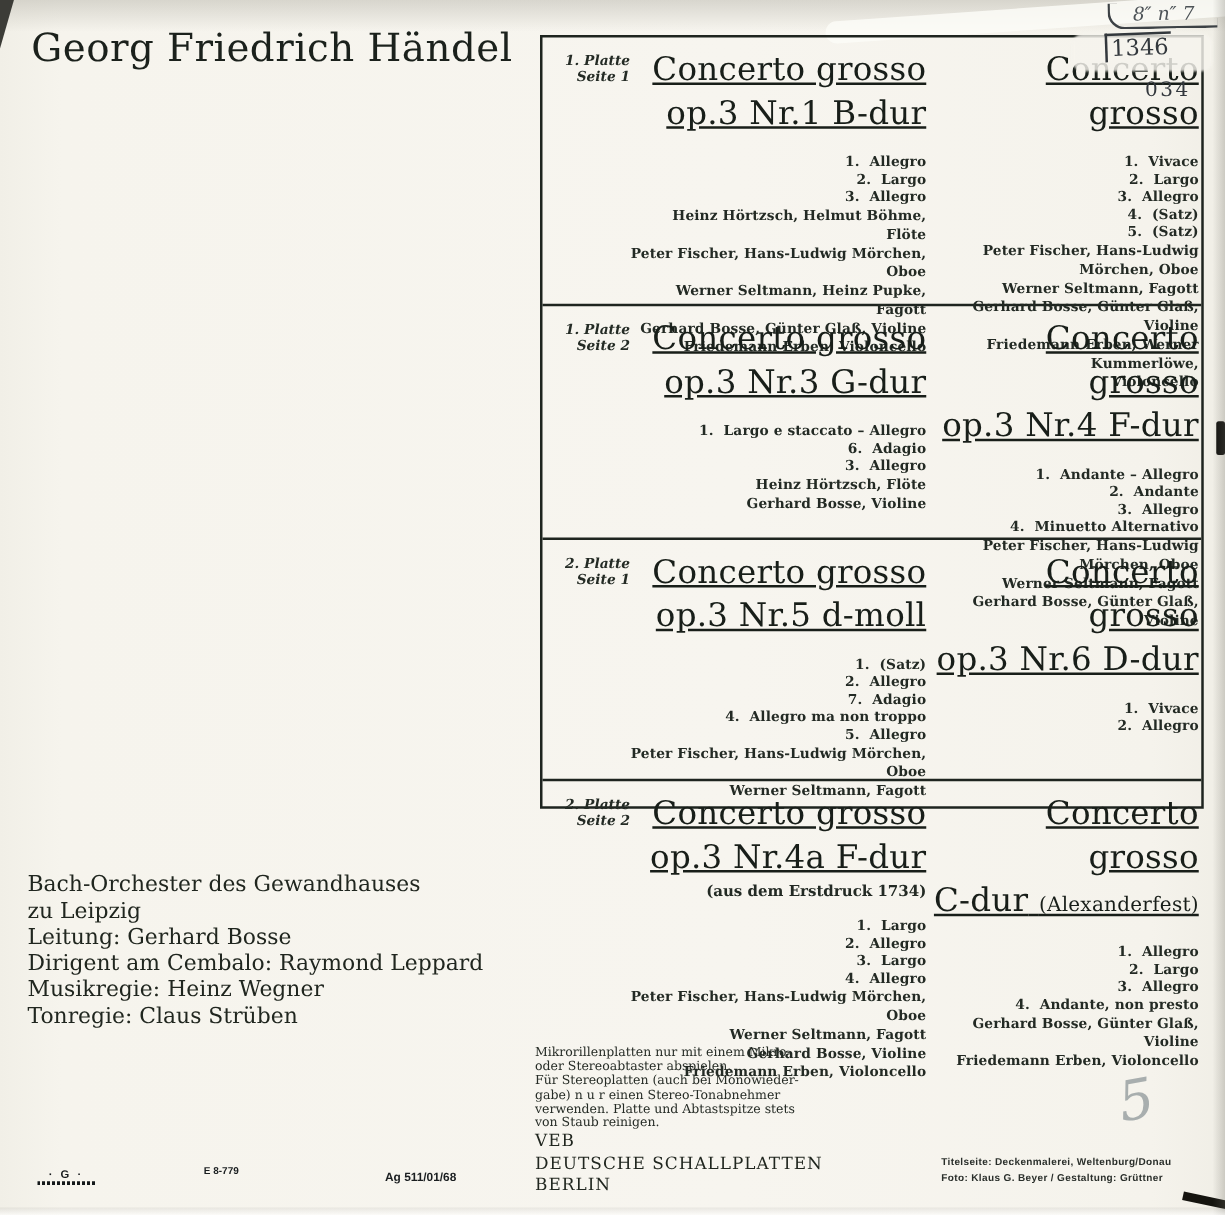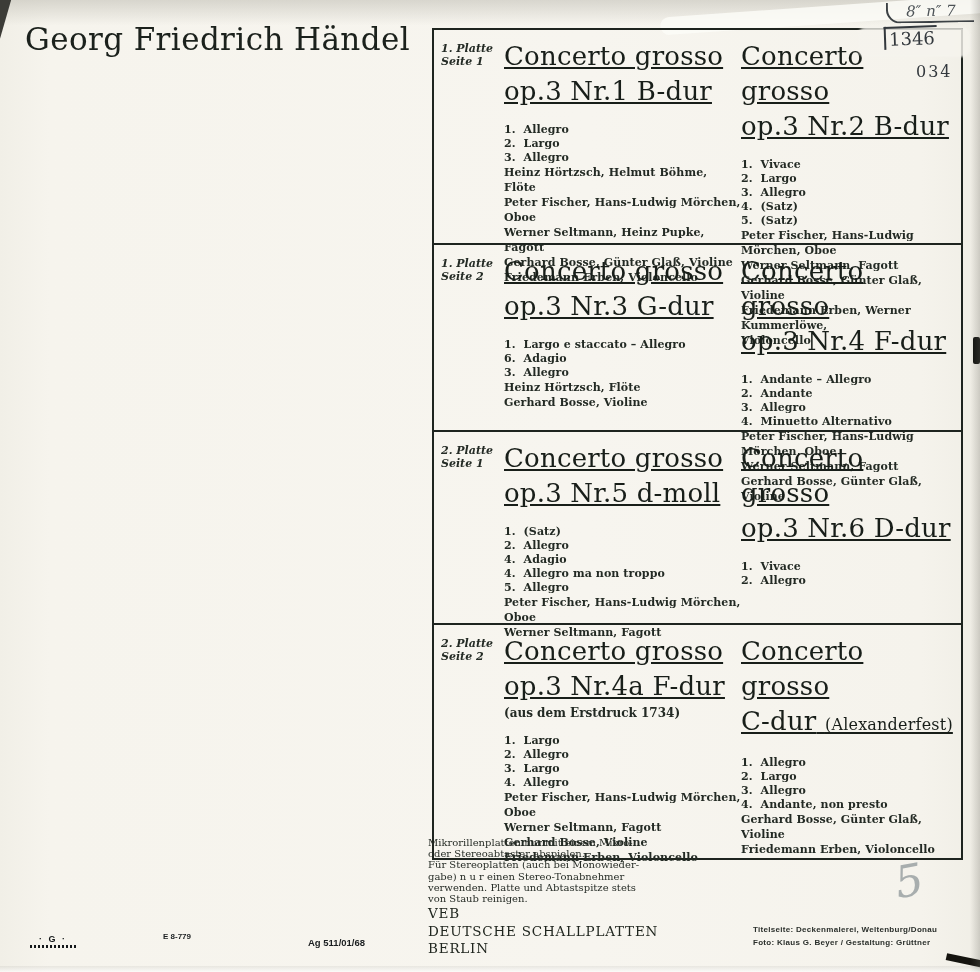--- a/index.html
+++ b/index.html
@@ -18,21 +18,21 @@
   .art-right1{position:absolute;left:973px;top:337px;width:7px;height:27px;background:#10100d;border-radius:2px;}
   .art-right2{position:absolute;left:946px;top:957px;width:38px;height:7px;background:#15140f;transform:rotate(12deg);}
   .art-rightshade{position:absolute;left:970px;top:0;width:10px;height:972px;
     background:linear-gradient(to right,rgba(110,108,100,0),rgba(110,108,100,.28));}
   .art-bottomline{position:absolute;left:0;top:966px;width:980px;height:6px;
     background:linear-gradient(to bottom,rgba(0,0,0,.06),rgba(255,255,255,.6));}
   
   .composer-block{position:absolute;left:25px;top:20px;font-size:31px;line-height:38px;
     letter-spacing:.4px;color:#1b211c;}
   
-  .panels-box{position:absolute;left:432px;top:28px;width:531px;height:832px;border:2px solid #1e241f;}
+  .panels-box{position:absolute;left:432px;top:28px;width:531px;height:619px;border:2px solid #1e241f;text-align:right;}
   .panel{display:flex;padding:9px 0 0 7px;}
   .panel + .panel{border-top:2px solid #1e241f;}
   .p1{height:213px;} .p2{height:187px;} .p3{height:193px;} .p4{height:207px;}
   .plabel{width:63px;font-style:italic;font-weight:700;font-size:11px;line-height:13px;color:#242b25;padding-top:3px;}
   .col-l{width:237px;} .col-r{width:218px;}
   .ctitle{font-size:26px;line-height:35px;letter-spacing:.2px;color:#181e19;text-decoration:underline;}
   .t2small{font-size:16px;}
   .psub{font-size:12px;font-weight:700;margin-top:2px;}
   .movements{margin-top:14px;}
   .movements div{font-size:11px;font-weight:700;line-height:14px;white-space:pre-wrap;letter-spacing:.1px;}
@@ -99,21 +99,20 @@
             <div>Heinz Hörtzsch, Helmut Böhme, Flöte</div>
             <div>Peter Fischer, Hans-Ludwig Mörchen, Oboe</div>
             <div>Werner Seltmann, Heinz Pupke, Fagott</div>
             <div>Gerhard Bosse, Günter Glaß, Violine</div>
             <div>Friedemann Erben, Violoncello</div>
           </div>
       </div>
       <div class="col-r">
         <div class="ctitle">
           <div>Concerto grosso</div>
-          <div>op.3 Nr.2 B-dur</div>
         </div>
         <div class="movements">
             <div>1.  Vivace</div>
             <div>2.  Largo</div>
             <div>3.  Allegro</div>
             <div>4.  (Satz)</div>
             <div>5.  (Satz)</div>
           </div>
         <div class="performers">
             <div>Peter Fischer, Hans-Ludwig Mörchen, Oboe</div>
@@ -170,21 +169,21 @@
         <div>Seite 1</div>
       </div>
       <div class="col-l">
         <div class="ctitle">
           <div>Concerto grosso</div>
           <div>op.3 Nr.5 d-moll</div>
         </div>
         <div class="movements">
             <div>1.  (Satz)</div>
             <div>2.  Allegro</div>
-            <div>4.  Adagio</div>
+            <div>7.  Adagio</div>
             <div>4.  Allegro ma non troppo</div>
             <div>5.  Allegro</div>
           </div>
         <div class="performers">
             <div>Peter Fischer, Hans-Ludwig Mörchen, Oboe</div>
             <div>Werner Seltmann, Fagott</div>
           </div>
       </div>
       <div class="col-r">
         <div class="ctitle">
@@ -241,20 +240,28 @@
       </div>
     </div>
   </div>
 
   <div class="hw-patch"></div>
   <div class="hw-num1">1346</div>
   <div class="hw-num2">034</div>
   <div class="hw-corner">8″ n″ 7</div>
   <div class="hw-five">5</div>
 
+  <div class="credits">
+      <div>Bach-Orchester des Gewandhauses</div>
+      <div>zu Leipzig</div>
+      <div>Leitung: Gerhard Bosse</div>
+      <div>Dirigent am Cembalo: Raymond Leppard</div>
+      <div>Musikregie: Heinz Wegner</div>
+      <div>Tonregie: Claus Strüben</div>
+    </div>
 
   <div class="notice">
       <div>Mikrorillenplatten nur mit einem Mikro-</div>
       <div>oder Stereoabtaster abspielen.</div>
       <div>Für Stereoplatten (auch bei Monowieder-</div>
       <div>gabe) n u r einen Stereo-Tonabnehmer</div>
       <div>verwenden. Platte und Abtastspitze stets</div>
       <div>von Staub reinigen.</div>
     </div>
 

